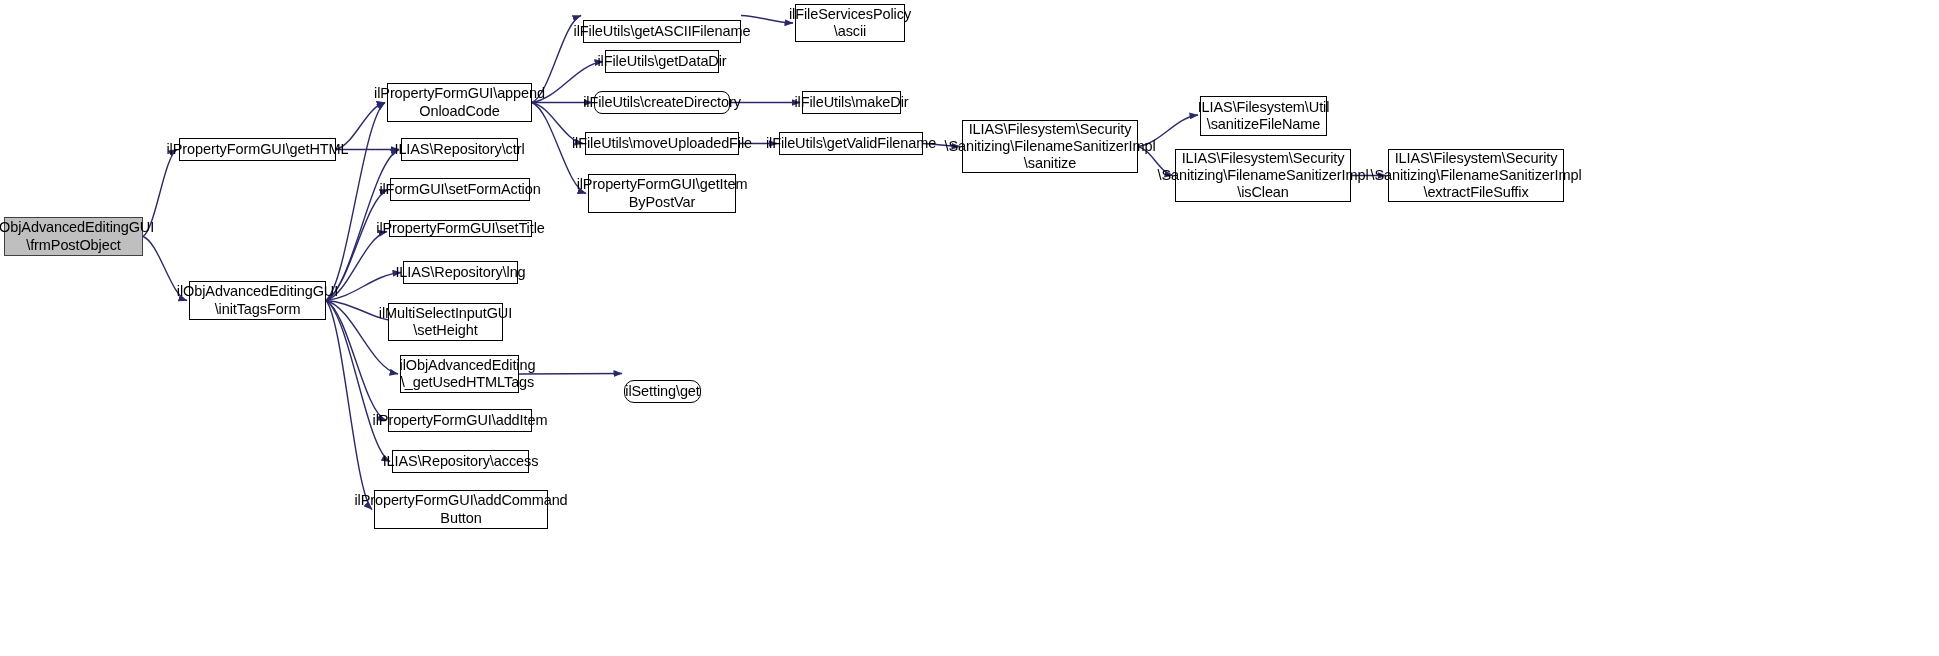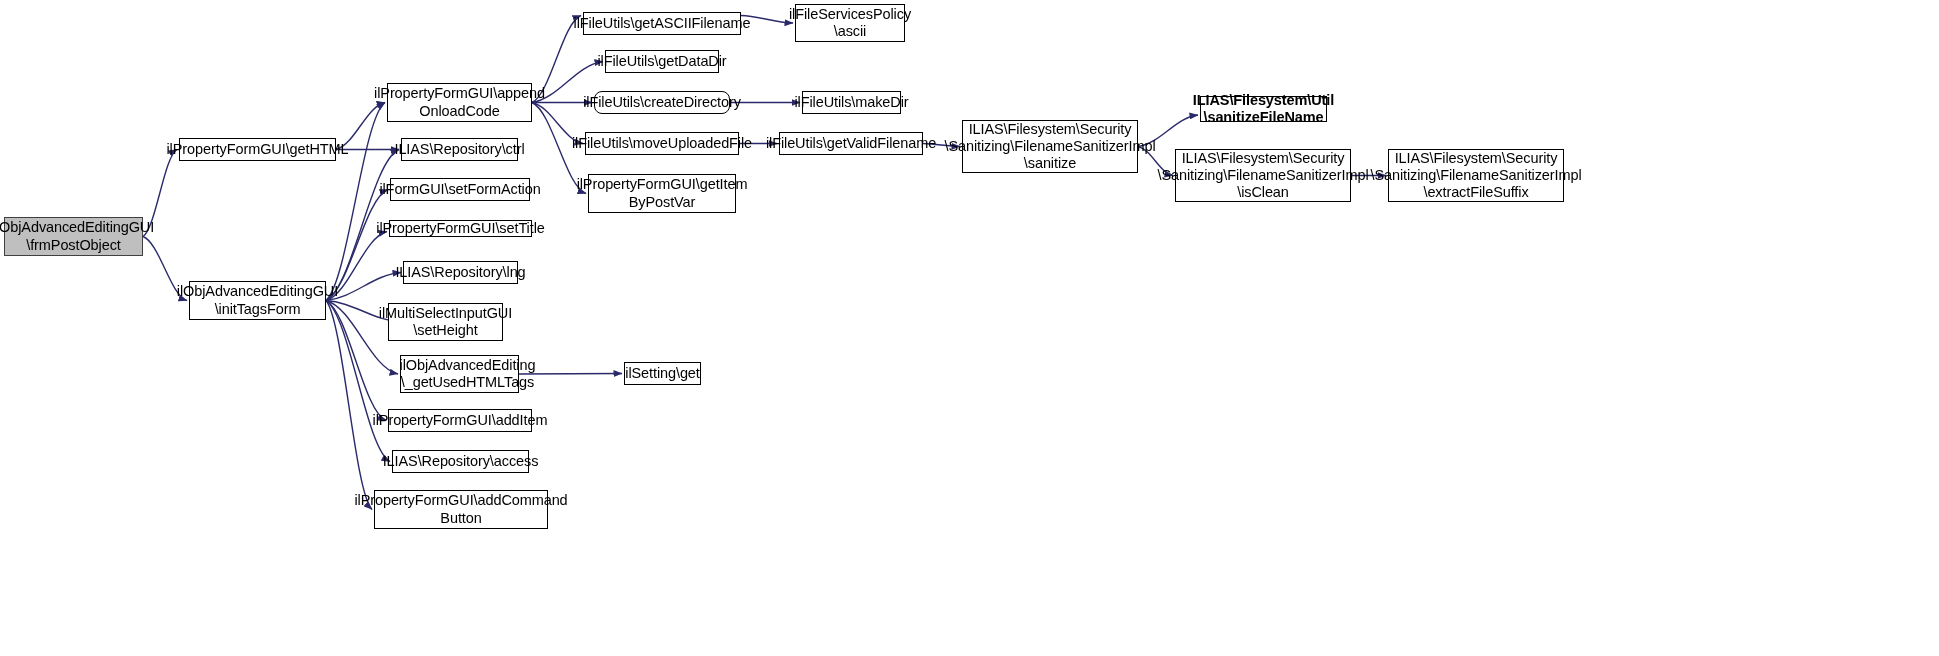--- a/index.html
+++ b/index.html
@@ -99,35 +99,35 @@
       <div class="node" style="left: 389px; top: 220px; width: 143px; height: 17px;"><span class="label">ilPropertyFormGUI\setTitle</span></div>
       <div class="node" style="left: 403px; top: 261px; width: 115px; height: 23px;"><span class="label">ILIAS\Repository\lng</span></div>
       <div class="node" style="left: 388px; top: 303px; width: 115px; height: 38px;"><span class="label">ilMultiSelectInputGUI
 \setHeight</span></div>
       <div class="node" style="left: 400px; top: 355px; width: 119px; height: 38px; padding-left: 16px;"><span class="label">ilObjAdvancedEditing
 \_getUsedHTMLTags</span></div>
       <div class="node" style="left: 388px; top: 409px; width: 144px; height: 23px;"><span class="label">ilPropertyFormGUI\addItem</span></div>
       <div class="node" style="left: 392px; top: 450px; width: 137px; height: 23px;"><span class="label">ILIAS\Repository\access</span></div>
       <div class="node" style="left: 374px; top: 490px; width: 174px; height: 39px;"><span class="label">ilPropertyFormGUI\addCommand
 Button</span></div>
-      <div class="node" style="left: 583px; top: 12px; width: 158px; height: 23px; align-items: center;"><span class="label">ilFileUtils\getASCIIFilename</span></div>
+      <div class="node" style="left: 583px; top: 20px; width: 158px; height: 23px; align-items: center;"><span class="label">ilFileUtils\getASCIIFilename</span></div>
       <div class="node" style="left: 605px; top: 50px; width: 114px; height: 23px;"><span class="label">ilFileUtils\getDataDir</span></div>
       <div class="node" style="left: 594px; top: 91px; width: 136px; height: 23px; border-radius: 8px;"><span class="label">ilFileUtils\createDirectory</span></div>
       <div class="node" style="left: 585px; top: 132px; width: 154px; height: 23px;"><span class="label">ilFileUtils\moveUploadedFile</span></div>
       <div class="node" style="left: 588px; top: 174px; width: 148px; height: 39px; text-align: center;"><span class="label">ilPropertyFormGUI\getItem
 ByPostVar</span></div>
-      <div class="node" style="left: 624px; top: 362px; width: 77px; height: 23px;"><span class="label">ilSetting\get</span></div>
+      <div class="node" style="left: 624px; top: 380px; width: 77px; height: 23px; border-radius: 10px;"><span class="label">ilSetting\get</span></div>
       <div class="node" style="left: 795px; top: 4px; width: 110px; height: 38px;"><span class="label">ilFileServicesPolicy
 \ascii</span></div>
       <div class="node" style="left: 802px; top: 91px; width: 99px; height: 23px;"><span class="label">ilFileUtils\makeDir</span></div>
       <div class="node" style="left: 779px; top: 132px; width: 144px; height: 23px;"><span class="label">ilFileUtils\getValidFilename</span></div>
       <div class="node" style="left: 962px; top: 120px; width: 176px; height: 53px;"><span class="label">ILIAS\Filesystem\Security
 \Sanitizing\FilenameSanitizerImpl
 \sanitize</span></div>
-      <div class="node" style="left: 1200px; top: 96px; width: 127px; height: 26px; font-weight: bold;"><span class="label">ILIAS\Filesystem\Util
+      <div class="node" style="left: 1200px; top: 96px; width: 127px; height: 40px;"><span class="label">ILIAS\Filesystem\Util
 \sanitizeFileName</span></div>
       <div class="node" style="left: 1175px; top: 149px; width: 176px; height: 53px;"><span class="label">ILIAS\Filesystem\Security
 \Sanitizing\FilenameSanitizerImpl
 \isClean</span></div>
       <div class="node" style="left: 1388px; top: 149px; width: 176px; height: 53px;"><span class="label">ILIAS\Filesystem\Security
 \Sanitizing\FilenameSanitizerImpl
 \extractFileSuffix</span></div>
     </div>
 </div>
 

